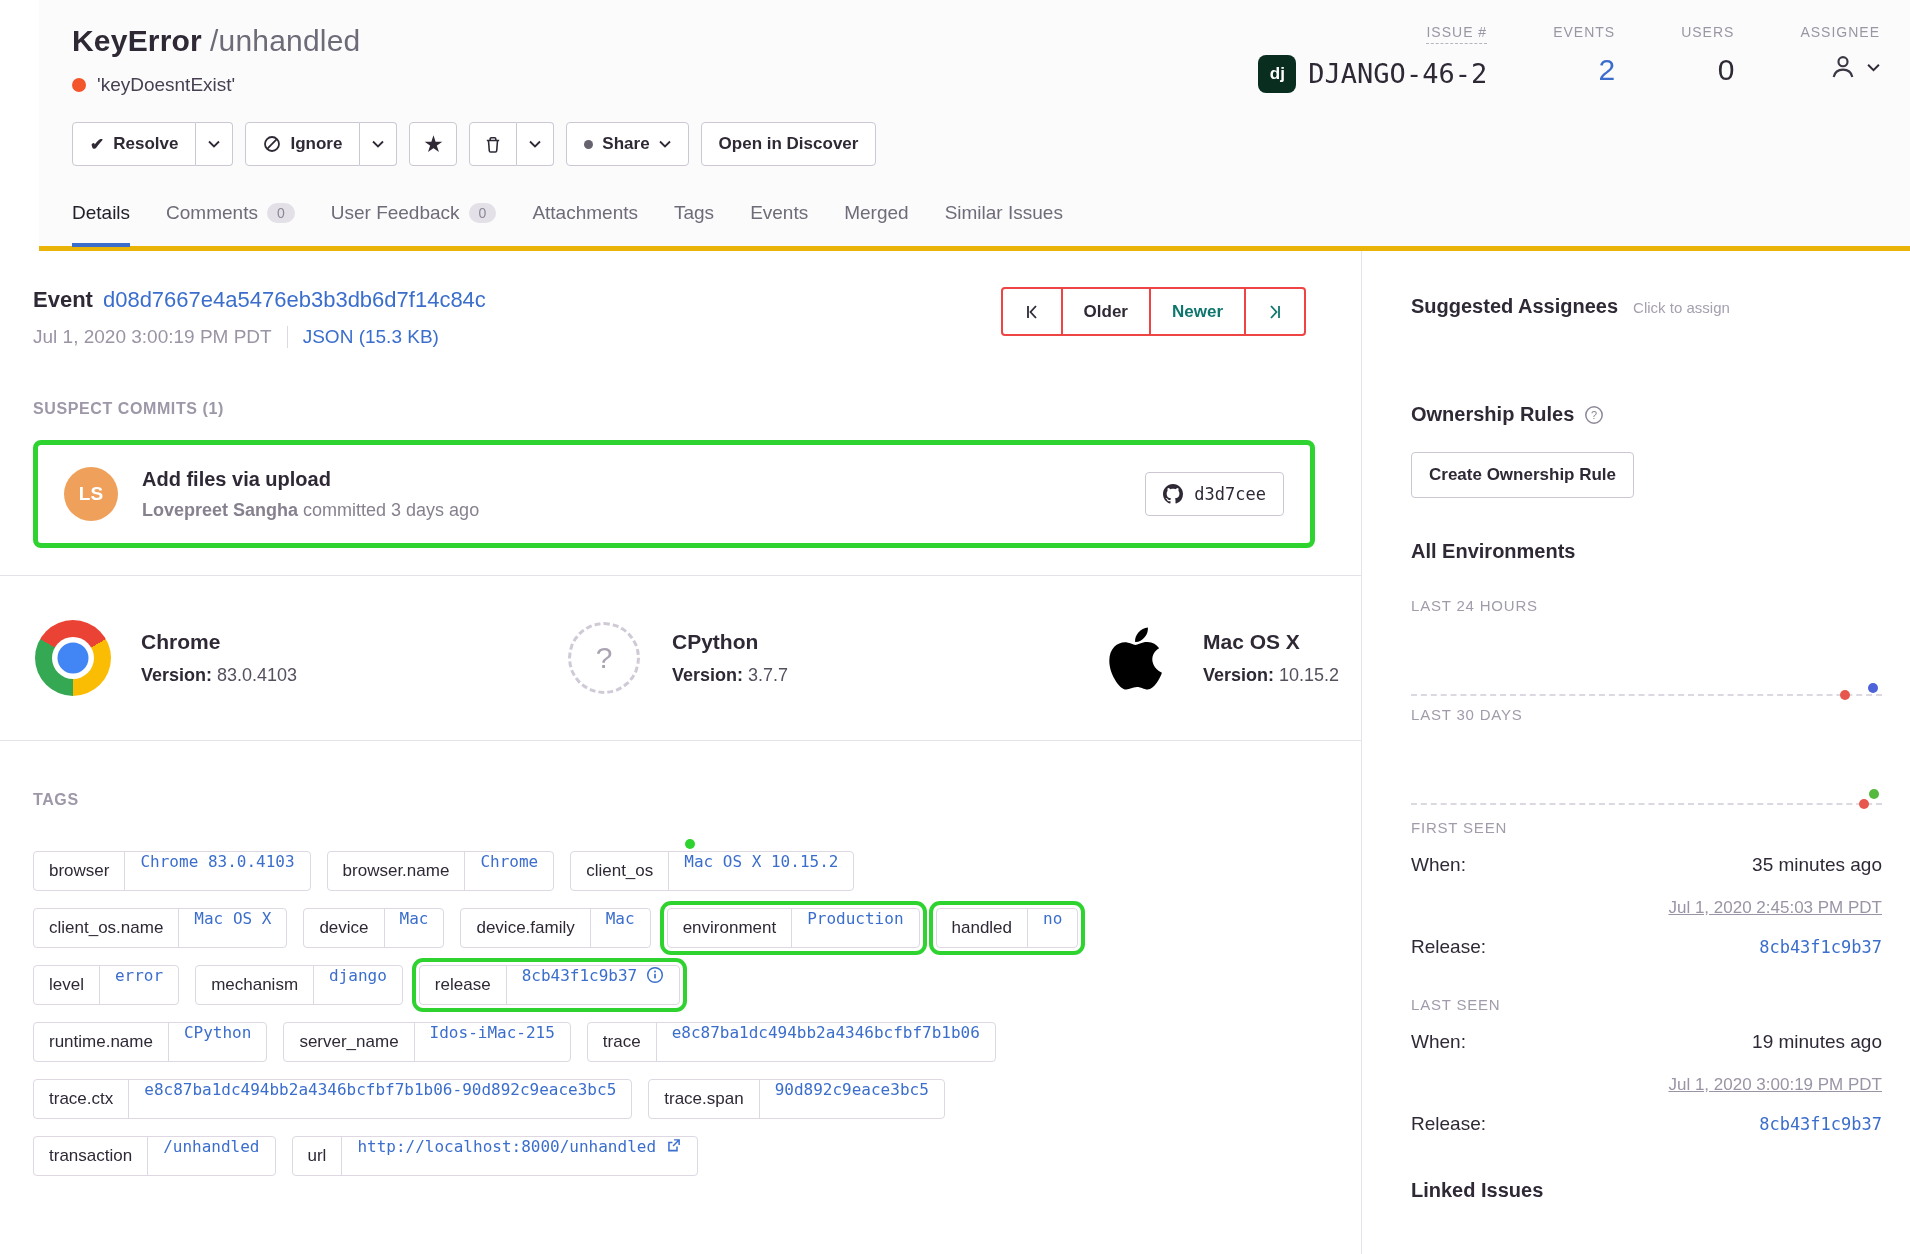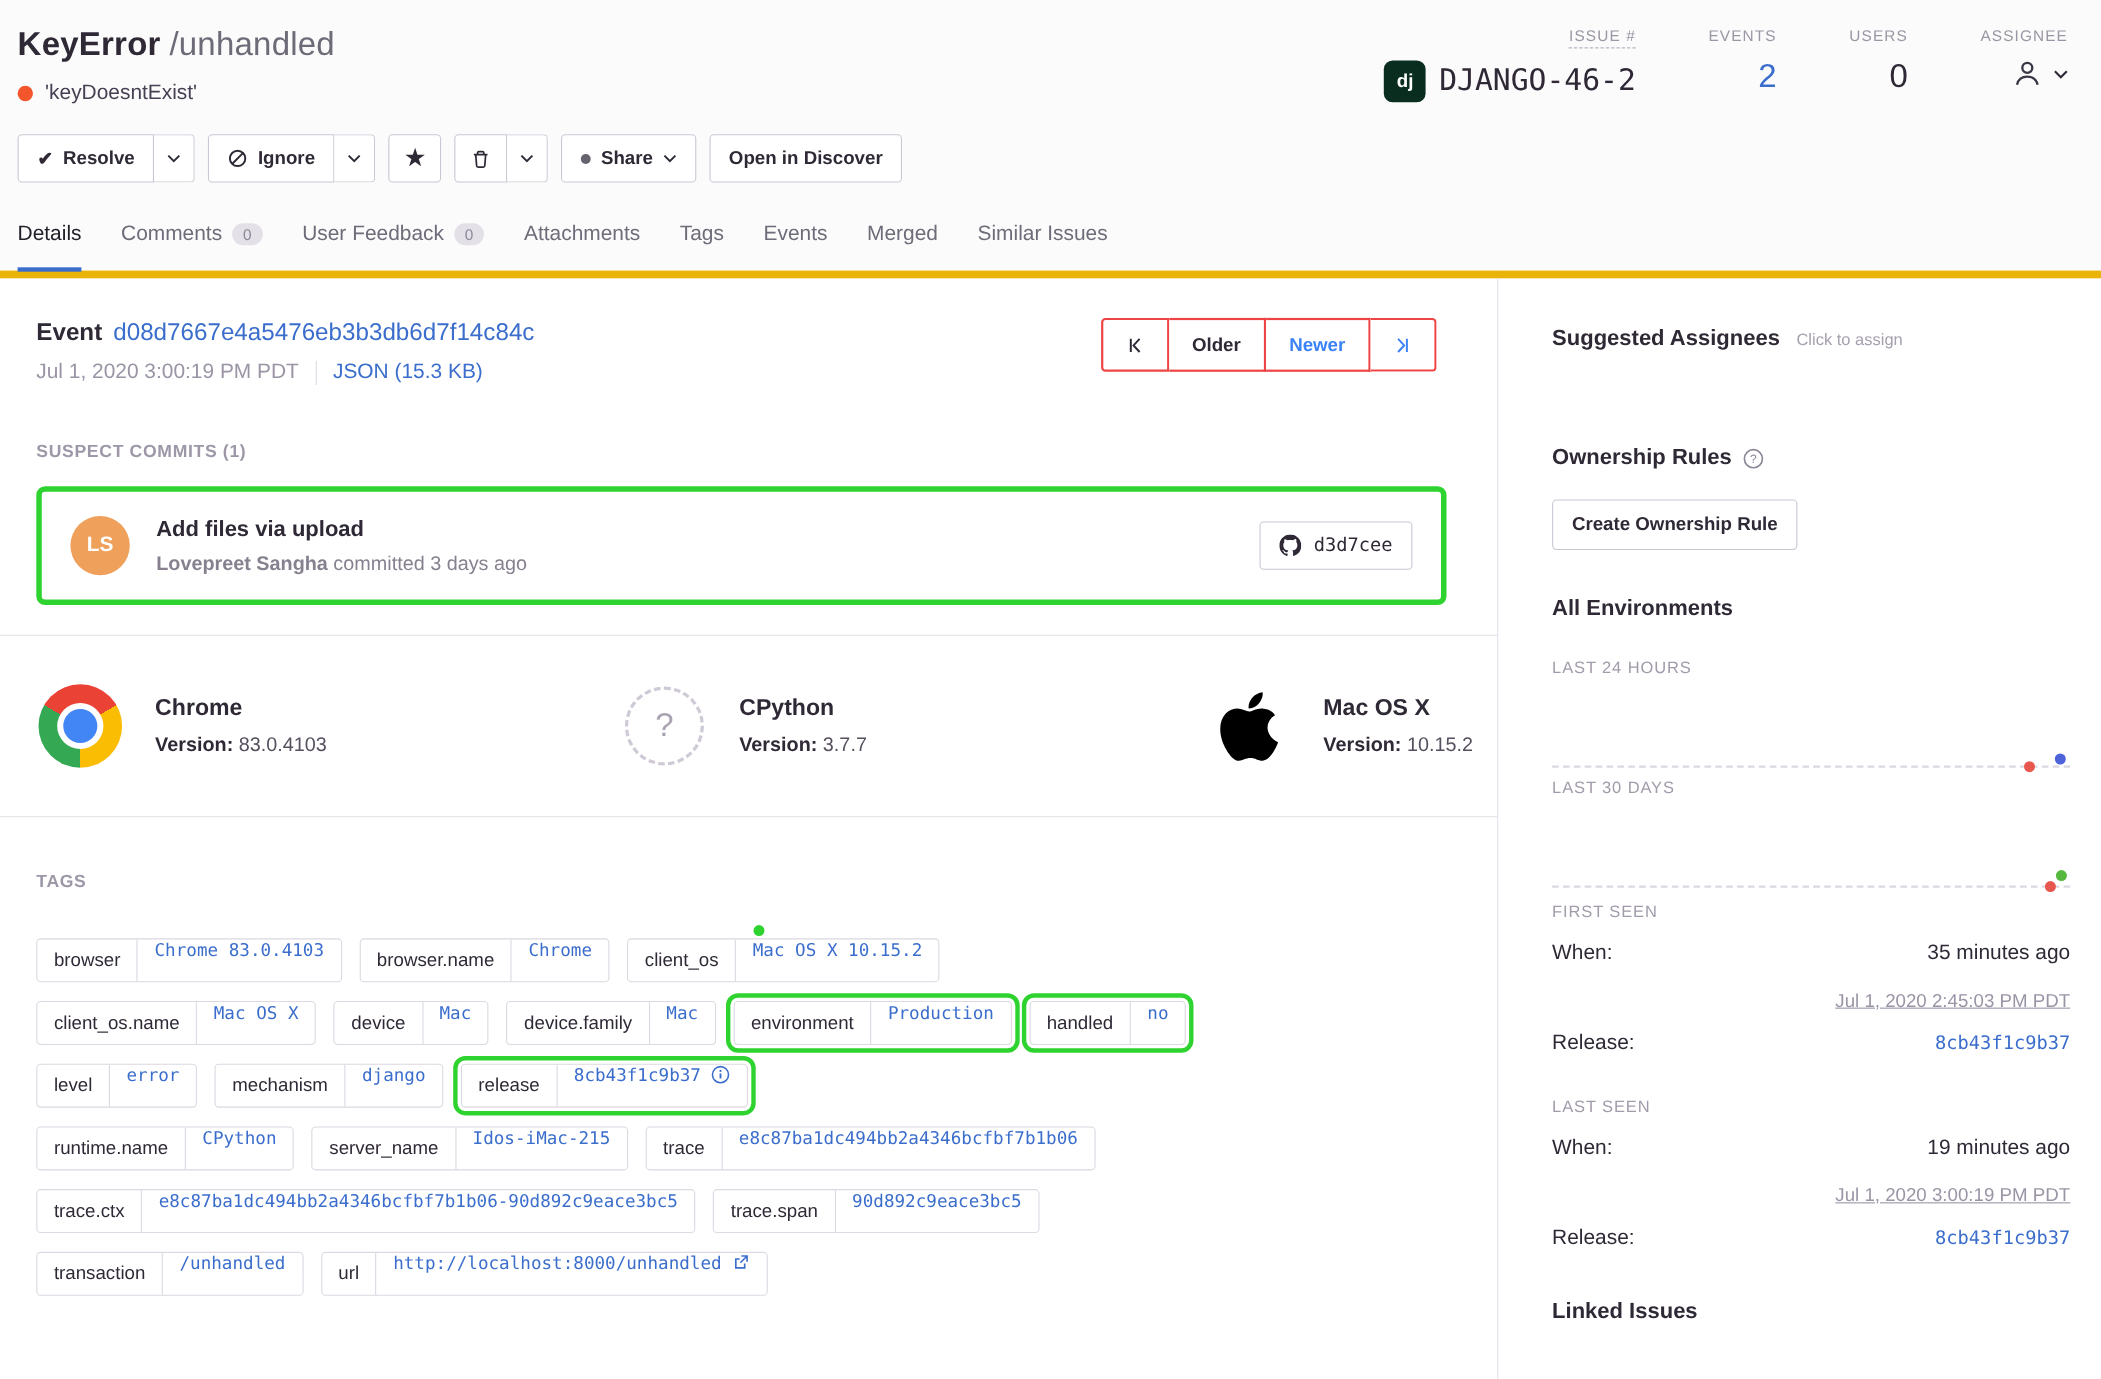--- a/index.html
+++ b/index.html
@@ -1,21 +1,21 @@
 <!DOCTYPE html>
 <html><head>
 <meta charset="utf-8">
 <style>
   * { box-sizing: border-box; margin: 0; padding: 0; }
   html,body { width:1910px; height:1254px; overflow:hidden; }
   body { font-family:"Liberation Sans", sans-serif; color:#2f2936; background:#fff; }
   .page { width:1910px; height:1254px; display:flex; flex-direction:column; }
 
   
-  .header { background:#fbfbfc; padding:24px 30px 0 16px; border-bottom:7px solid #eab308; }
+  .header { background:#fbfbfc; padding:24px 30px 0 33px; border-bottom:5px solid #eab308;margin-left:39px; }
   .header-top { display:flex; justify-content:space-between; align-items:flex-start; }
   .page-title { font-size:30px; font-weight:700; letter-spacing:.2px; }
   .title-path { color:#6e6a77; font-weight:400; margin-left:8px; }
   .culprit { margin-top:16px; display:flex; align-items:center; gap:11px; font-size:19px; color:#473f52; }
   .level-dot { width:14px; height:14px; border-radius:50%; background:#f4562c; flex:none; }
 
   .stats { display:flex; gap:66px; align-items:flex-start; }
   .stat { display:flex; flex-direction:column; align-items:flex-end; }
   .stat-label { font-size:14px; color:#9b96a3; letter-spacing:1px; margin-bottom:11px; white-space:nowrap; }
   .stat-label.dashed { border-bottom:1px dashed #b9b3c1; padding-bottom:3px; }
@@ -52,21 +52,21 @@
   .event-label { font-weight:700; margin-right:10px; }
   .event-id { color:#3b6ecc; text-decoration:none; cursor:pointer; }
   .event-meta { margin-top:13px; font-size:19px; color:#9b94a5; display:flex; align-items:center; }
   .event-json { color:#3b6ecc; text-decoration:none; cursor:pointer; border-left:1px solid #ddd9e1; margin-left:15px; padding-left:15px; }
 
   .pager { display:flex; }
   .pbtn { display:flex; align-items:center; justify-content:center; background:#fff; border:2px solid #ef4444; font-family:inherit; font-size:17px; font-weight:700; color:#2f2936; height:49px; padding:0 21px; cursor:pointer; }
   .pbtn + .pbtn { border-left:none; }
   .pbtn:first-child { border-radius:4px 0 0 4px; }
   .pbtn:last-child { border-radius:0 4px 4px 0; }
-  .pbtn.disabled { color:#3b82f6; cursor:default; }
+  .pbtn.disabled { color:#0f766e; cursor:default; }
 
   .section-heading { font-size:16px; font-weight:700; color:#9d97a7; letter-spacing:.6px; text-transform:uppercase; }
 
   .commits-section { padding-bottom:27px; border-bottom:1px solid #e5e2e9; }
   .commits-section .section-heading { margin-bottom:16px; }
   .commit-panel { border:5px solid #2fd32f; border-radius:8px; background:#fff; padding:22px 26px; display:flex; align-items:center;margin-top:22px; }
   .commit-avatar { width:54px; height:54px; border-radius:50%; background:#efa15c; color:#fff; font-weight:700; font-size:19px; display:flex; align-items:center; justify-content:center; flex:none; }
   .commit-info { margin-left:24px; flex:1; min-width:0; }
   .commit-title { font-size:20px; font-weight:700; }
   .commit-meta { font-size:18px; color:#87818f; margin-top:9px; }

